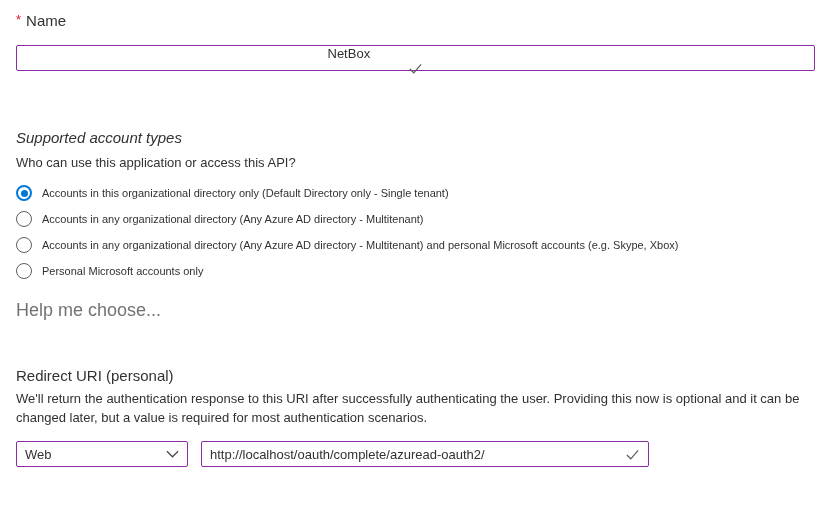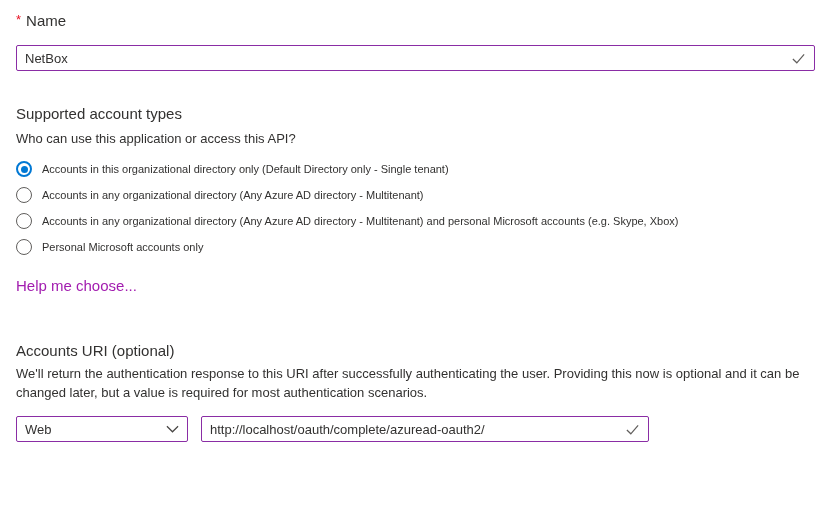--- a/index.html
+++ b/index.html
@@ -36,35 +36,35 @@
   .input-wrap {
     display: flex;
     align-items: center;
     box-sizing: border-box;
     height: 26px;
     border: 1.5px solid #8a2da5;
     border-radius: 2px;
     background: #ffffff;
     padding: 0 8px;
   }
-  .name-input-wrap { margin-top: 14px; width: 799px; }
+  .name-input-wrap { margin-top: 14px; width: 799px; flex-direction: column; }
   .text-input {
     flex: 1;
     min-width: 0;
     border: none;
     outline: none;
     background: transparent;
     font-family: inherit;
     font-size: 13px;
     color: #323130;
     padding: 0;
   }
   .check-svg, .chevron-svg { flex: none; display: block; }
 
-  .h2-accounts { margin-top: 33px; }
+  .h2-accounts { margin-top: 57px; font-style: italic; }
   .question { margin-top: 6px; }
 
   .radio-group { margin-top: 8px; }
   .radio-row {
     display: flex;
     align-items: center;
     height: 26px;
     cursor: pointer;
   }
   .radio {
@@ -82,22 +82,22 @@
   .radio-row.selected .radio::after {
     content: "";
     width: 7px; height: 7px;
     border-radius: 50%;
     background: #0078d4;
   }
   .radio-label { margin-left: 10px; font-size: 11px; line-height: 18px; }
 
   .help-row { margin-top: 17px; line-height: 18px; }
   .help-link {
-    color: #a21caf;
-    font-size: 15px;
+    color: #737373;
+    font-size: 18px;
     text-decoration: none;
     cursor: pointer;
   }
 
   .h2-redirect { margin-top: 46px; }
   .redirect-desc { margin-top: 3px; line-height: 19px; max-width: 796px; }
 
   .uri-row { display: flex; margin-top: 14px; }
   .select-wrap {
     box-sizing: border-box;
@@ -148,21 +148,21 @@
     <div class="radio-row" role="radio" aria-checked="false">
       <span class="radio"></span>
       <span class="radio-label">Personal Microsoft accounts only</span>
     </div>
   </div>
 
   <div class="help-row">
     <a class="help-link" href="#">Help me choose...</a>
   </div>
 
-  <h2 class="section-title h2-redirect">Accounts URI (optional)</h2>
+  <h2 class="section-title h2-redirect">Redirect URI (personal)</h2>
 
   <p class="desc redirect-desc">We'll return the authentication response to this URI after successfully authenticating the user. Providing this now is optional and it can be changed later, but a value is required for most authentication scenarios.</p>
 
   <div class="uri-row">
     <div class="select-wrap" role="combobox">
       <span class="select-value">Web</span>
       <svg class="chevron-svg" width="13" height="8" viewBox="0 0 14 8">
         <path d="M1 1 L7 7 L13 1" fill="none" stroke="#484644" stroke-width="1.3"></path>
       </svg>
     </div>

